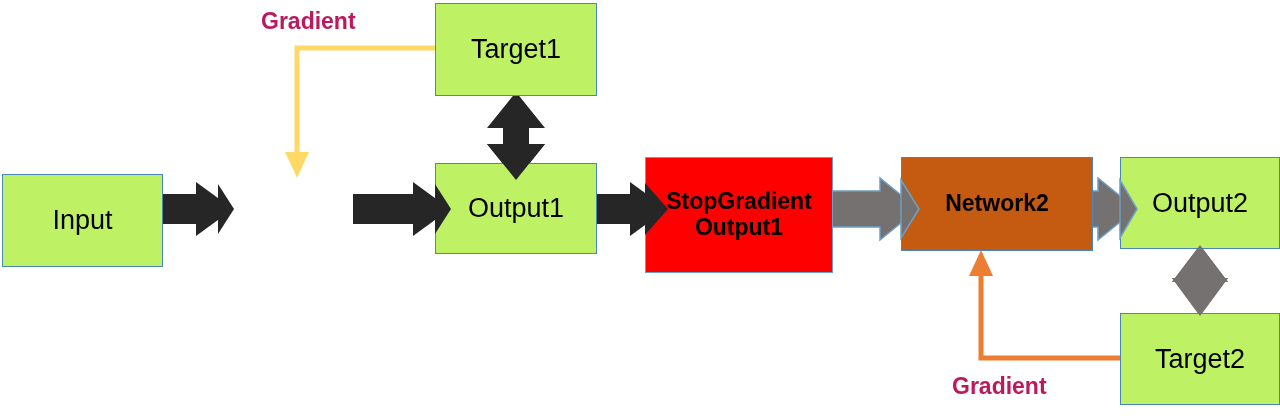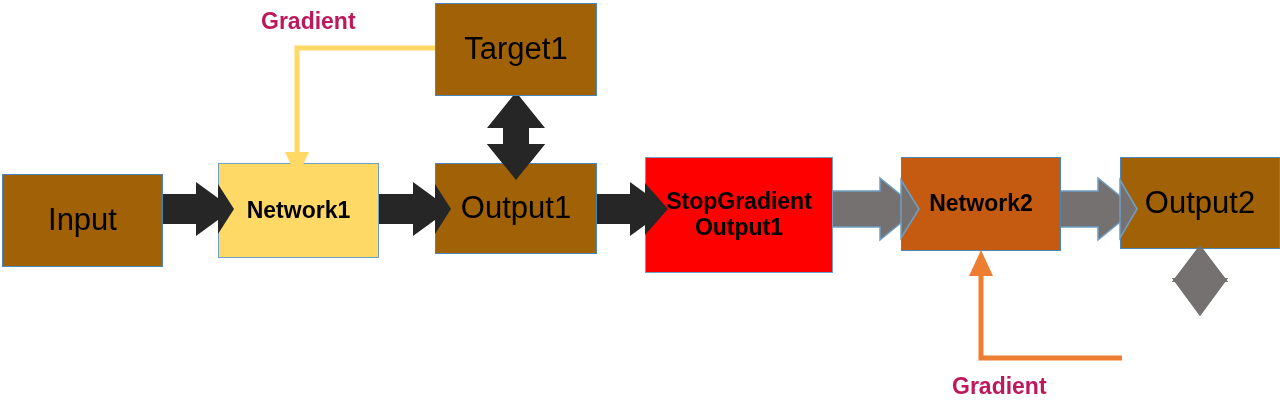--- a/index.html
+++ b/index.html
@@ -22,23 +22,23 @@
     box-sizing: border-box;
     display: flex;
     align-items: center;
     justify-content: center;
     text-align: center;
     line-height: 1.12;
     color: #000000;
     z-index: 3;
   }
   .node-blue {
-    background: #a16207;
+    background: #bef264;
     border: 1px solid #4A86B8;
-    font-size: 31px;
+    font-size: 27px;
     font-weight: 400;
   }
   .node-yellow {
     background: #FFD966;
     border: 1px solid #6E9FC4;
     font-size: 23px;
     font-weight: bold;
   }
   .node-red {
     background: #FF0000;
@@ -125,45 +125,45 @@
     <g>
       <path d="M 1122 358 L 981 358 L 981 268" fill="none" stroke="#ED7D31" stroke-width="5"></path>
       <path d="M 981 252 L 990 274 L 972 274 Z" fill="#ED7D31"></path>
     </g>
   </svg>
 
   <div class="node node-blue" style="left:2px; top:174px; width:161px; height:93px;">
     <span>Input</span>
   </div>
 
-  <div class="node node-yellow" style="left:218px; top:163px; width:161px; height:95px;">
-    <span>Network1</span>
-  </div>
 
   <div class="node node-blue" style="left:435px; top:3px; width:162px; height:93px;">
     <span>Target1</span>
   </div>
 
   <div class="node node-blue" style="left:435px; top:163px; width:162px; height:91px;">
     <span>Output1</span>
   </div>
 
   <div class="node node-red" style="left:645px; top:157px; width:188px; height:116px;">
     <span style="white-space:pre-line;">StopGradient
 Output1</span>
   </div>
 
-  <div class="node node-orange" style="left:901px; top:157px; width:160px; height:94px;">
+  <div class="node node-orange" style="left:901px; top:157px; width:192px; height:94px;">
     <span>Network2</span>
   </div>
 
   <div class="node node-blue" style="left:1120px; top:157px; width:160px; height:92px;">
     <span>Output2</span>
   </div>
 
+  <div class="node node-blue" style="left:1120px; top:313px; width:160px; height:92px;">
+    <span>Target2</span>
+  </div>
 
   <div class="label" style="left:261px; top:8px;">Gradient</div>
 
   <div class="label" style="left:952px; top:373px;">Gradient</div>
 
   <svg class="arrow-layer arrow-layer-top" viewBox="0 0 1280 416" width="1280" height="416">
 
     <g>
       <path d="M 218 184 L 234 209 L 218 234 Z" fill="#262626"></path>
     </g>

